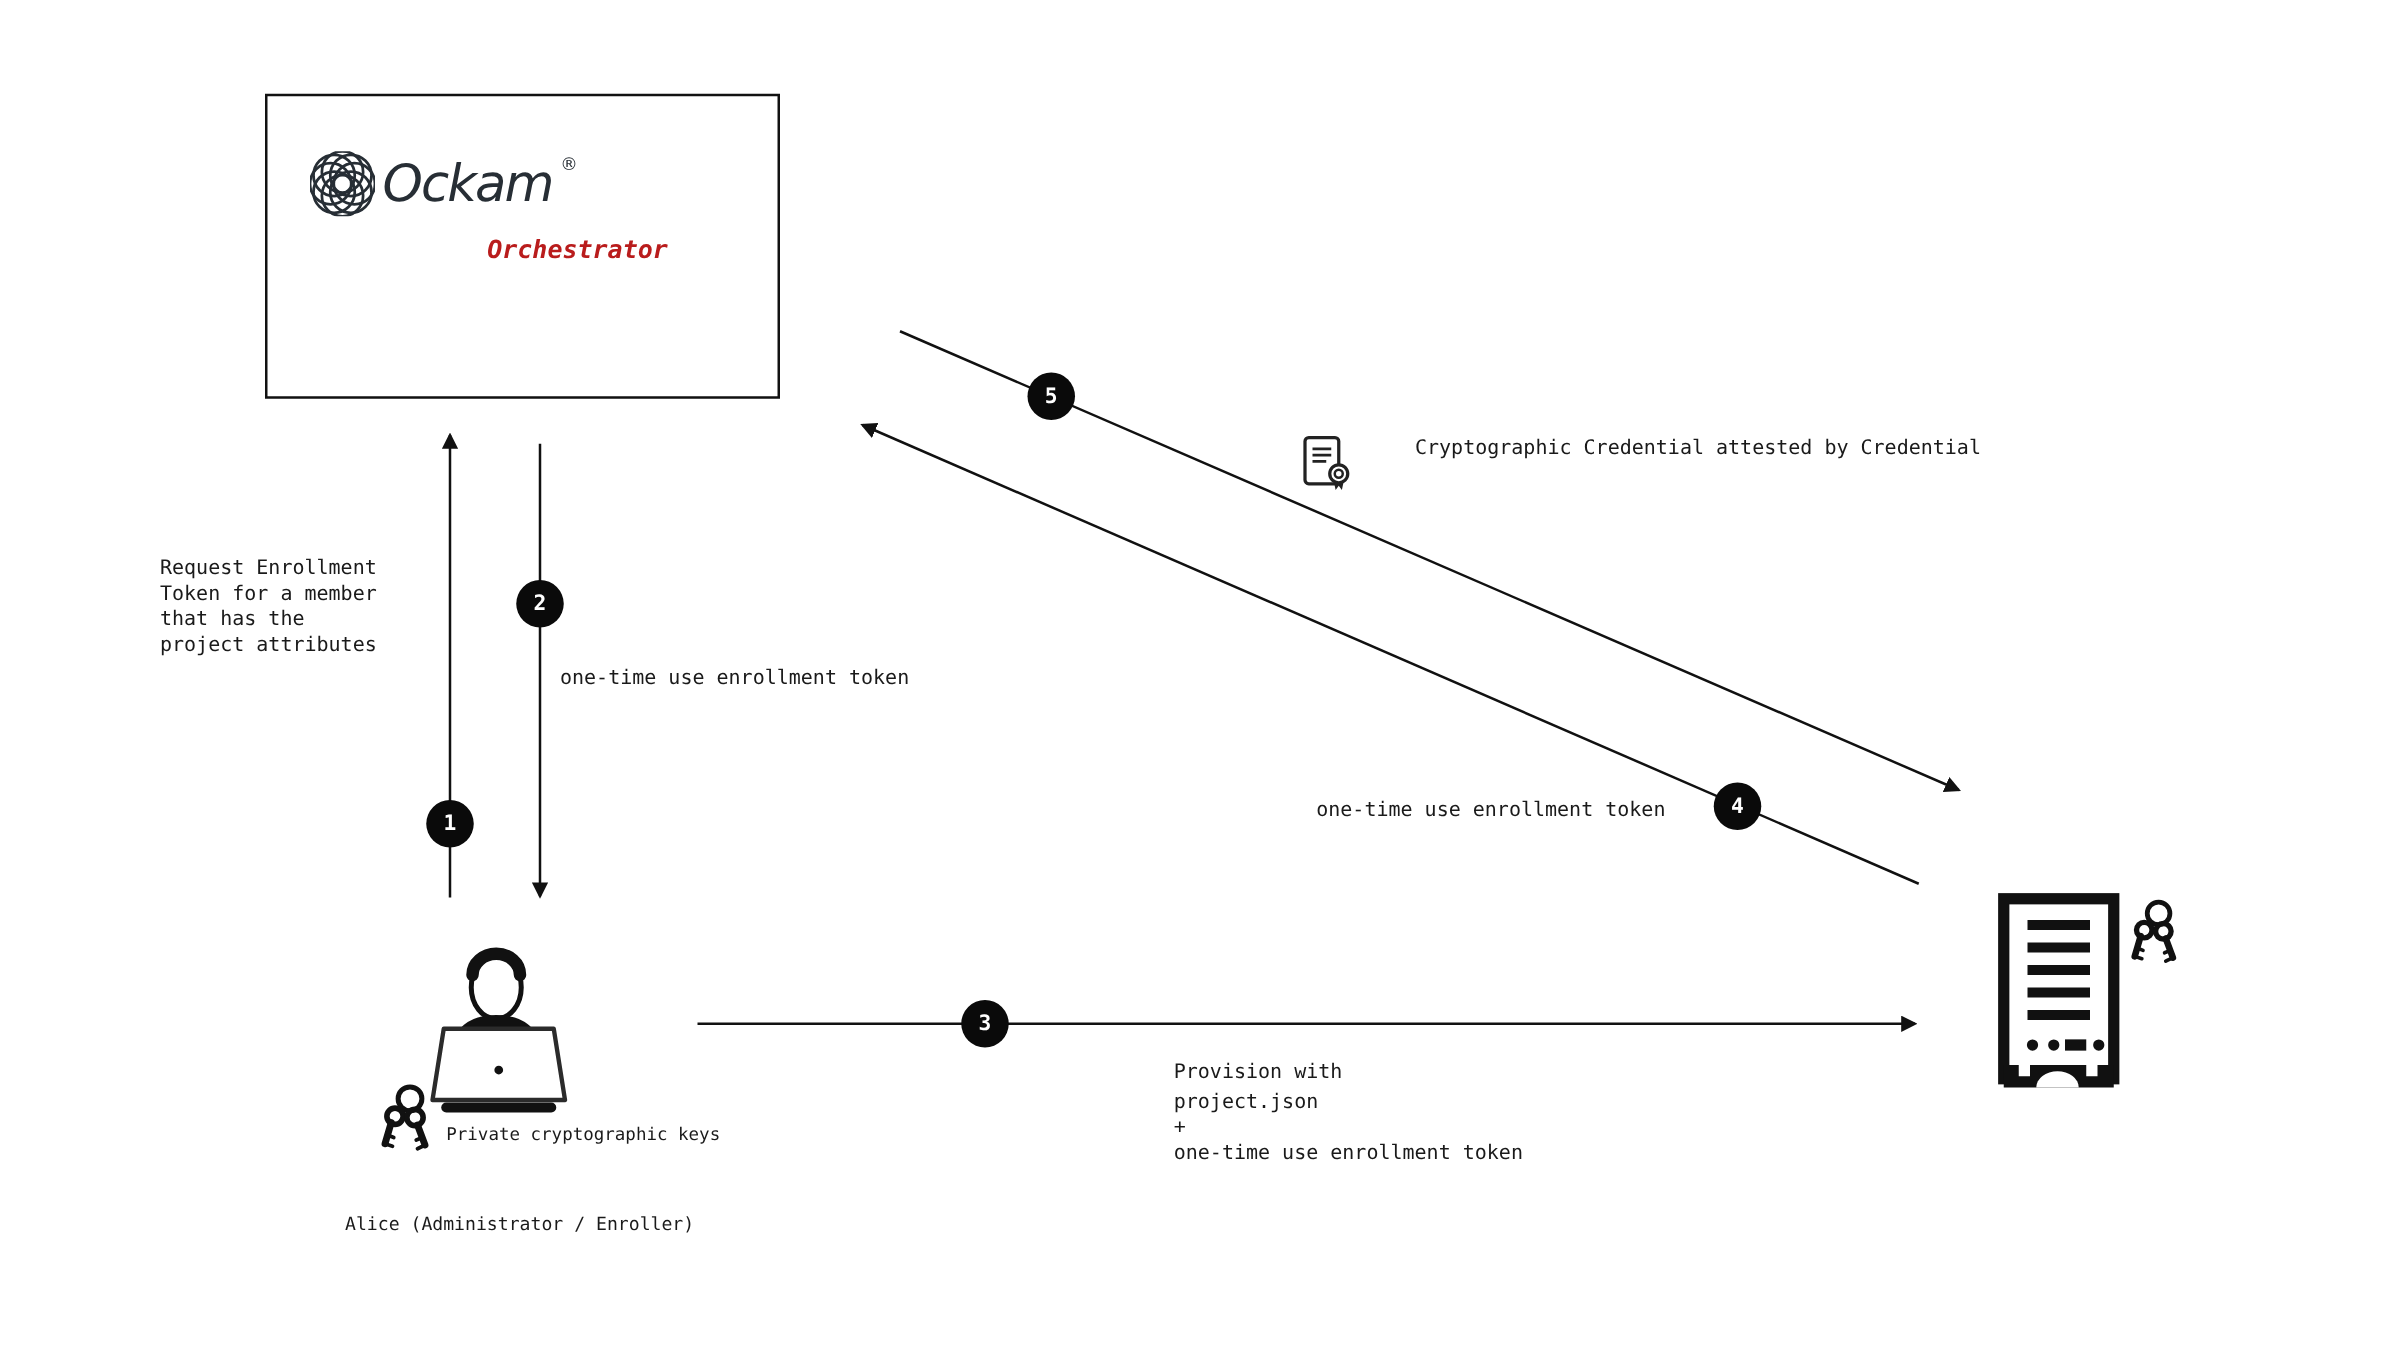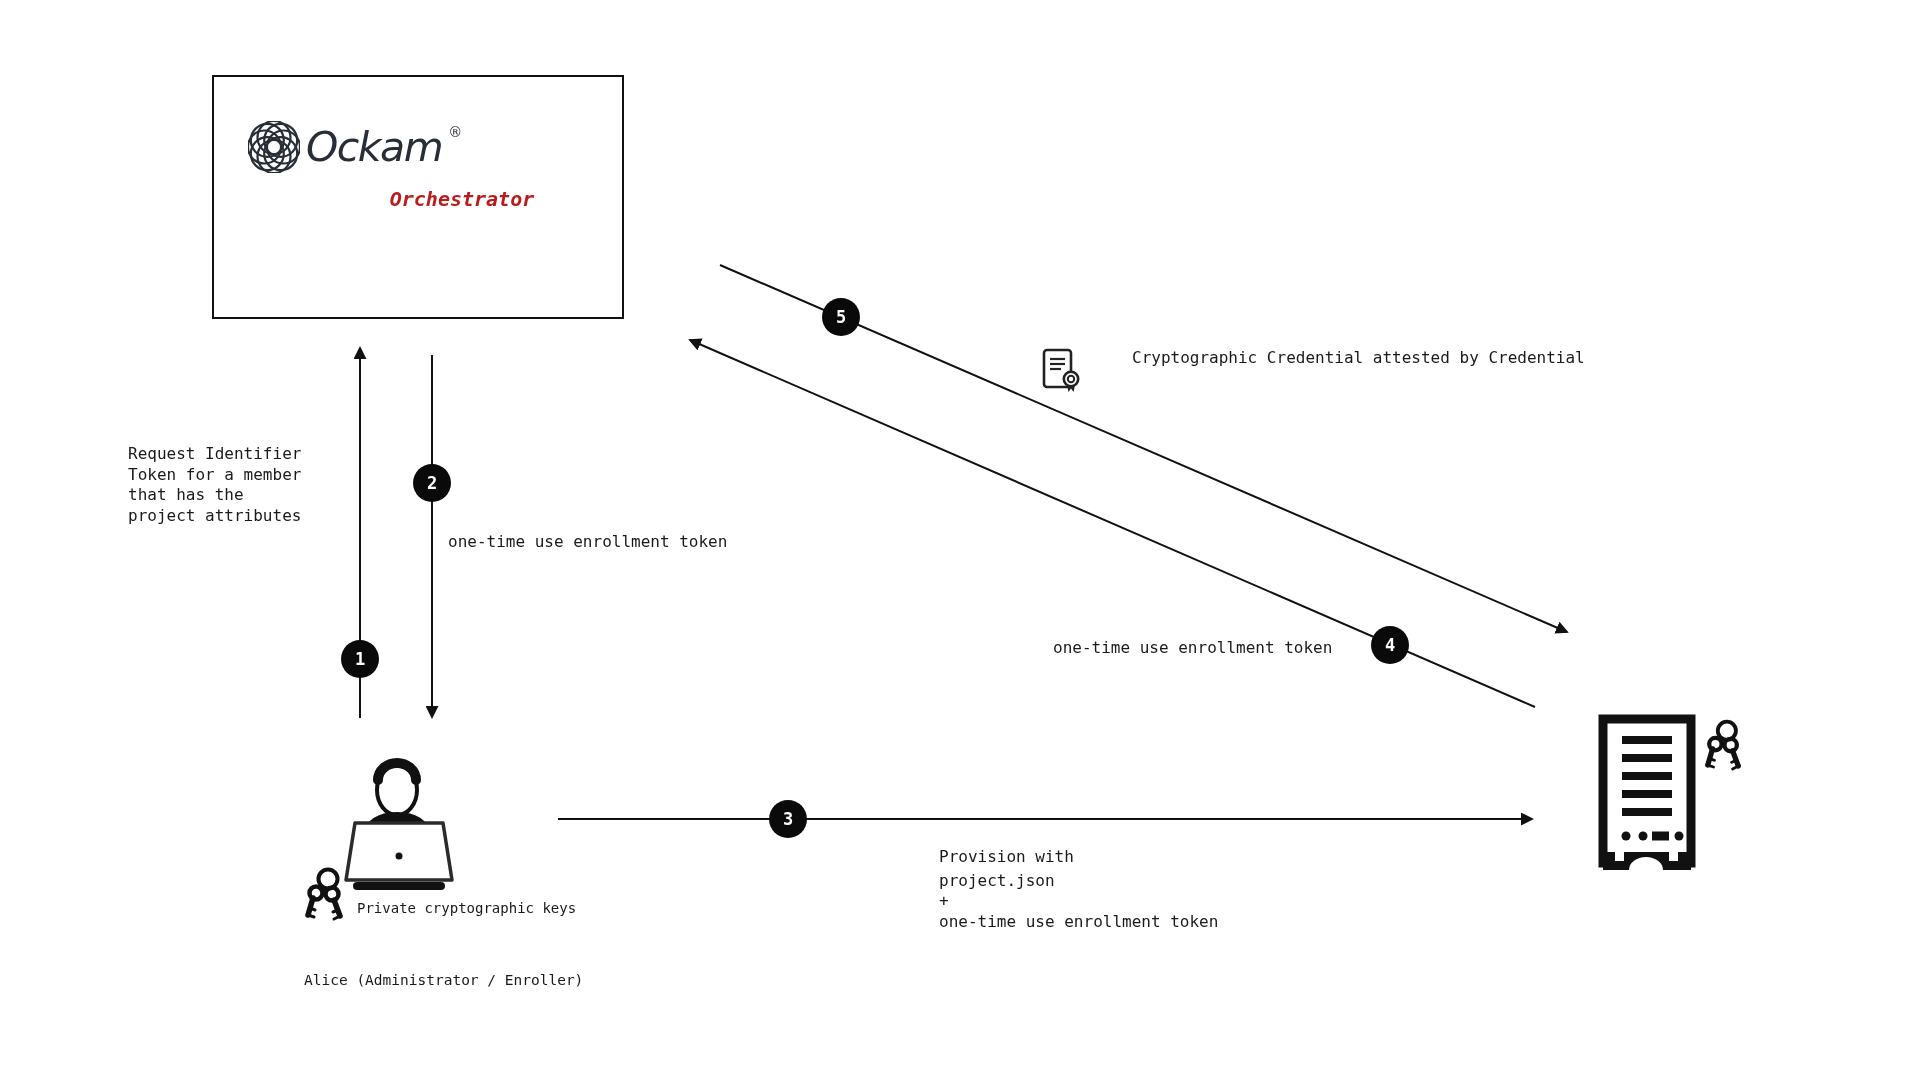--- a/index.html
+++ b/index.html
@@ -97,21 +97,21 @@
     <span>3</span>
   </div>
   <div class="badge" style="left:1390px;top:645px;">
     <span>4</span>
   </div>
   <div class="badge" style="left:841px;top:317px;">
     <span>5</span>
   </div>
 
   <div class="abs note" style="left:128px;top:444px;">
-    <span class="block-line">Request Identifier</span>
+    <span class="block-line">Request Enrollment</span>
     <span class="block-line">Token for a member</span>
     <span class="block-line">that has the</span>
     <span class="block-line">project attributes</span>
   </div>
 
   <div class="abs note" style="left:448px;top:532px;">one-time use enrollment token</div>
 
   <div class="abs note provision" style="left:939px;top:847px;">
     <span class="block-line line">Provision with</span>
     <span class="block-line line">project.json</span>
@@ -145,21 +145,21 @@
   <svg class="abs icon" style="left:303px;top:866px;" width="44" height="58" viewBox="0 0 44 58">
     <circle cx="25" cy="13" r="9.5" fill="none" stroke="#111" stroke-width="4"></circle>
     <circle cx="13" cy="27" r="6.5" fill="none" stroke="#111" stroke-width="4.5"></circle>
     <path d="M 10 32 L 5 49" stroke="#111" stroke-width="5.5" stroke-linecap="round" fill="none"></path>
     <path d="M 5 49 L 11 51 M 7 42 L 12 44" stroke="#111" stroke-width="3" stroke-linecap="round" fill="none"></path>
     <circle cx="29" cy="28" r="6.5" fill="none" stroke="#111" stroke-width="4.5"></circle>
     <path d="M 31 34 L 37 50" stroke="#111" stroke-width="5.5" stroke-linecap="round" fill="none"></path>
     <path d="M 37 50 L 31 53 M 35 44 L 30 46" stroke="#111" stroke-width="3" stroke-linecap="round" fill="none"></path>
   </svg>
   <div class="abs small-label" style="left:357px;top:900px;">Private cryptographic keys</div>
-  <div class="abs caption" style="left:276px;top:972px;margin-left:28px;">Alice (Administrator / Enroller)</div>
+  <div class="abs caption" style="left:276px;top:972px;">Alice (Administrator / Enroller)</div>
 
   <svg class="abs icon" style="left:1598px;top:714px;" width="106" height="172" viewBox="0 0 106 172">
     <rect x="5" y="5" width="88" height="144" fill="#fff" stroke="#111" stroke-width="9"></rect>
     <rect x="24" y="22" width="50" height="8" fill="#111"></rect>
     <rect x="24" y="40" width="50" height="8" fill="#111"></rect>
     <rect x="24" y="58" width="50" height="8" fill="#111"></rect>
     <rect x="24" y="76" width="50" height="8" fill="#111"></rect>
     <rect x="24" y="94" width="50" height="8" fill="#111"></rect>
     <circle cx="28" cy="122" r="4.5" fill="#111"></circle>
     <circle cx="45" cy="122" r="4.5" fill="#111"></circle>

